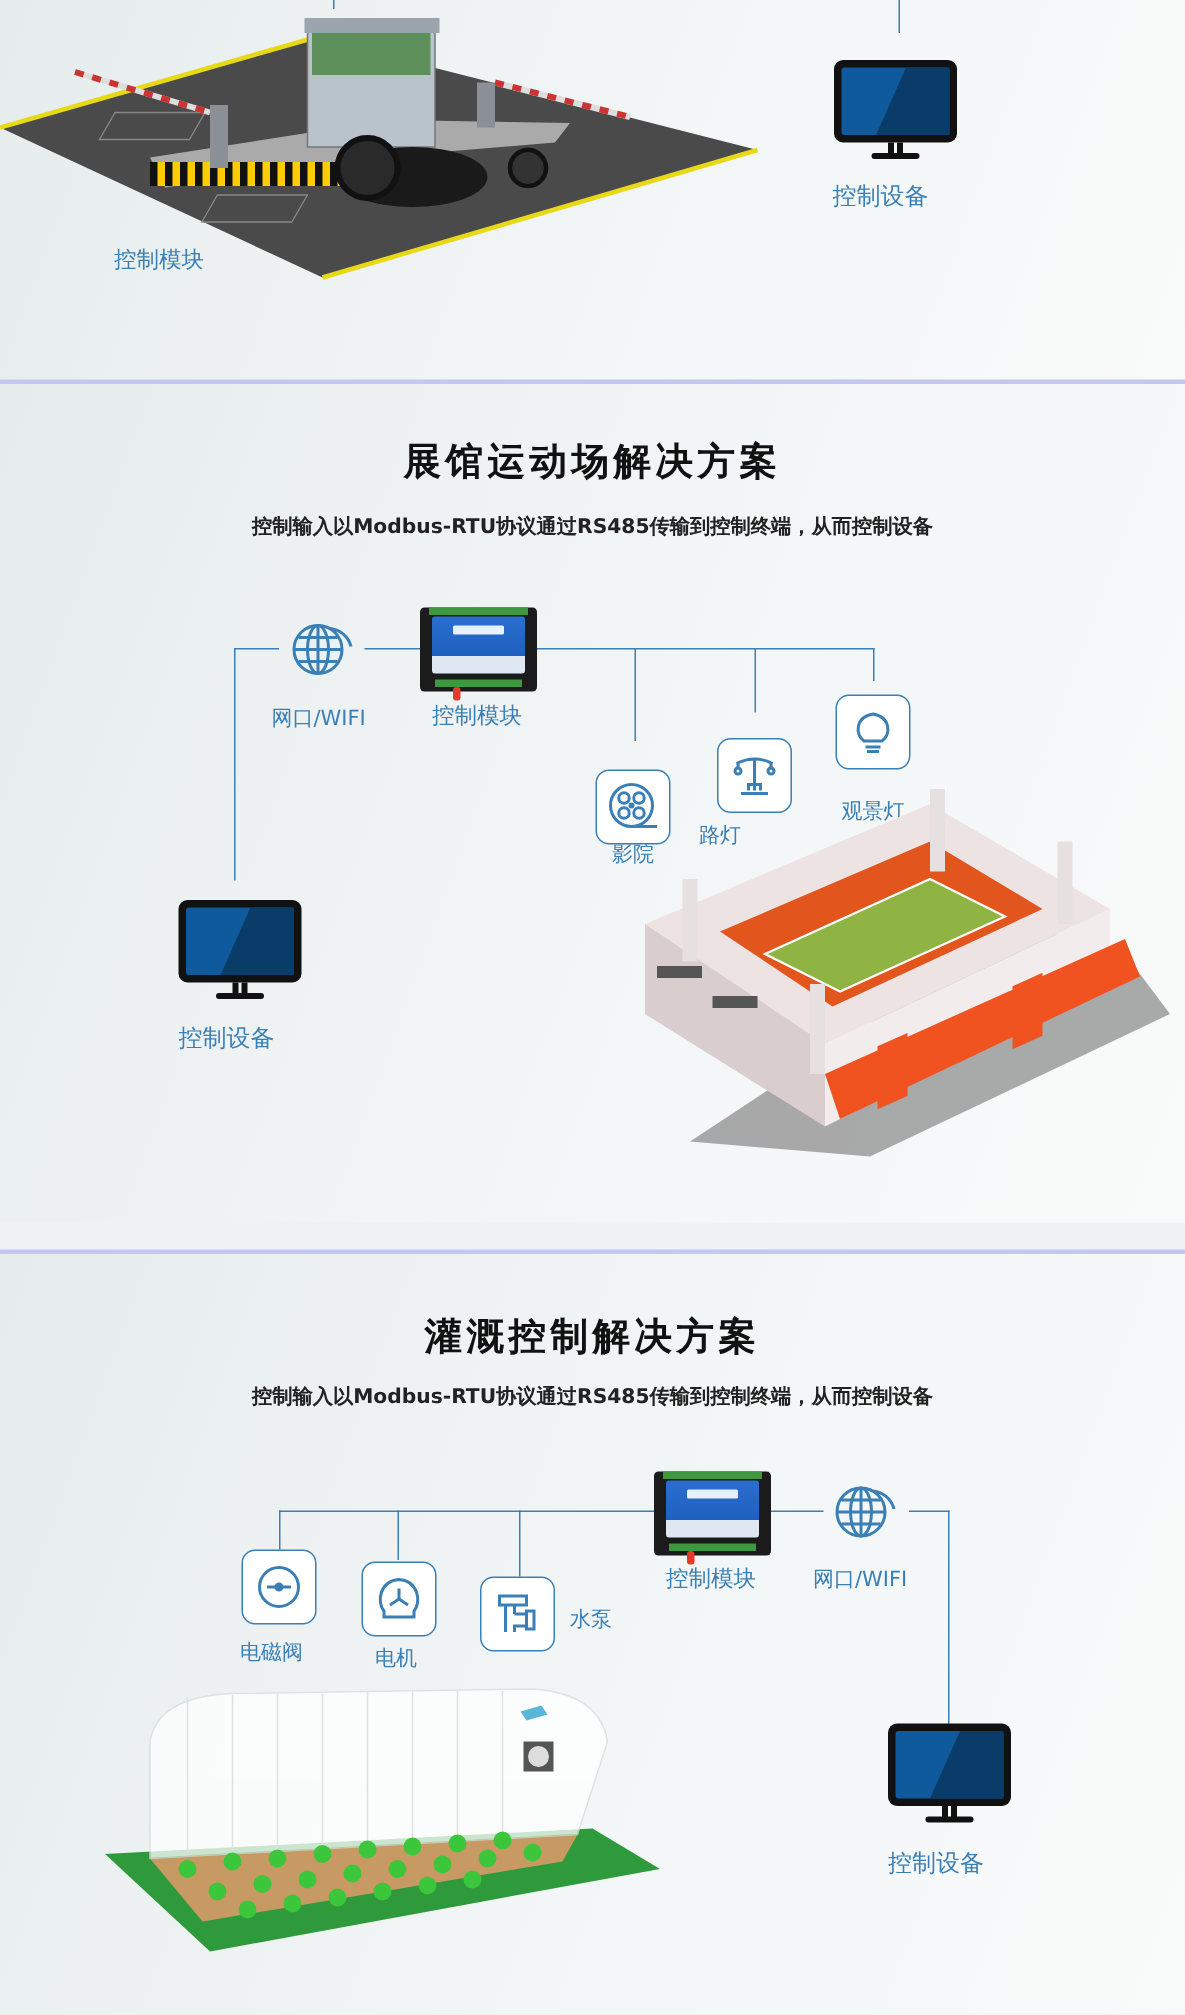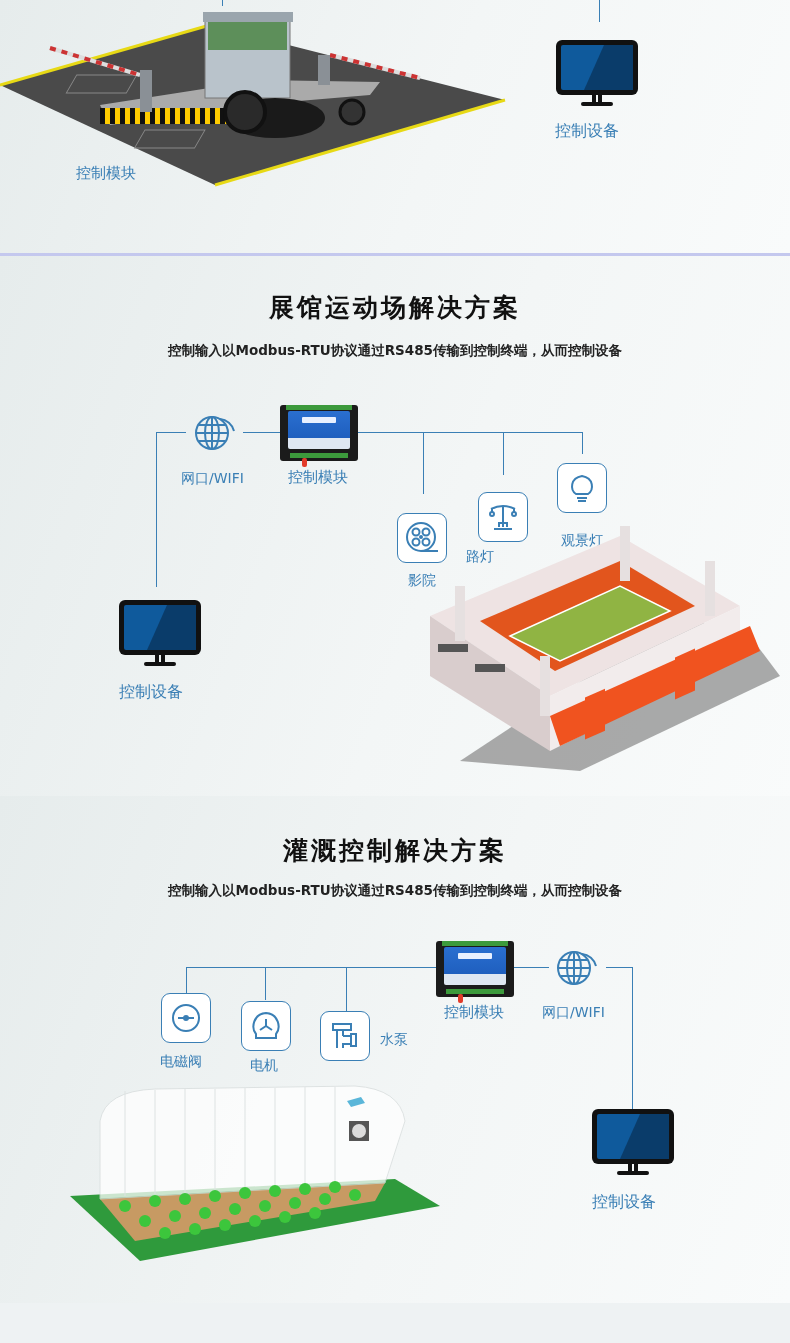--- a/index.html
+++ b/index.html
@@ -111,21 +111,21 @@
           <circle cx="17" cy="17" r="14"></circle>
           <circle cx="12" cy="12" r="3.5"></circle>
           <circle cx="22" cy="12" r="3.5"></circle>
           <circle cx="12" cy="22" r="3.5"></circle>
           <circle cx="22" cy="22" r="3.5"></circle>
           <circle cx="17" cy="17" r="1"></circle>
           <line x1="17" y1="31" x2="34" y2="31"></line>
         </g>
       </svg>
   </div>
-  <div class="lbl" style="left:408px;top:316px">影院</div>
+  <div class="lbl" style="left:408px;top:305px">影院</div>
 
   <div class="ibox" style="left:478px;top:236px">
     <svg width="36" height="36" viewBox="0 0 36 36">
         <g fill="none" stroke="#3a7fb5" stroke-width="2">
           <path d="M6 10 Q18 4 30 10"></path>
           <line x1="18" y1="7" x2="18" y2="28"></line>
           <circle cx="7" cy="15" r="2"></circle>
           <circle cx="29" cy="15" r="2"></circle>
           <line x1="7" y1="10" x2="7" y2="13"></line>
           <line x1="29" y1="10" x2="29" y2="13"></line>
@@ -173,21 +173,21 @@
     <rect x="7" y="7" width="72" height="45" rx="2" fill="#0f5a9c"></rect>
     <polygon points="50,7 79,7 79,52 30,52" fill="#0a3c6a"></polygon>
     <rect x="38" y="57" width="4" height="8" fill="#111"></rect>
     <rect x="44" y="57" width="4" height="8" fill="#111"></rect>
     <rect x="27" y="64" width="32" height="4" rx="2" fill="#111"></rect>
   </svg>
   <div class="lbl-lg" style="left:119px;top:426px">控制设备</div>
 </div>
 <div class="div" style="top:833px"></div>
 
-<div class="sec" style="top:796px;height:507px">
+<div class="sec" style="top:836px;height:507px">
   <div class="title" style="top:38px">灌溉控制解决方案</div>
   <div class="sub" style="top:86px">控制输入以Modbus-RTU协议通过RS485传输到控制终端，从而控制设备</div>
 
   <div class="ln" style="left:186px;top:171px;width:250px;height:1px"></div>
   <div class="ln" style="left:186px;top:171px;width:1px;height:26px"></div>
   <div class="ln" style="left:265px;top:171px;width:1px;height:33px"></div>
   <div class="ln" style="left:346px;top:171px;width:1px;height:44px"></div>
   <div class="ln" style="left:513px;top:171px;width:36px;height:1px"></div>
   <div class="ln" style="left:606px;top:171px;width:27px;height:1px"></div>
   <div class="ln" style="left:632px;top:171px;width:1px;height:145px"></div>

